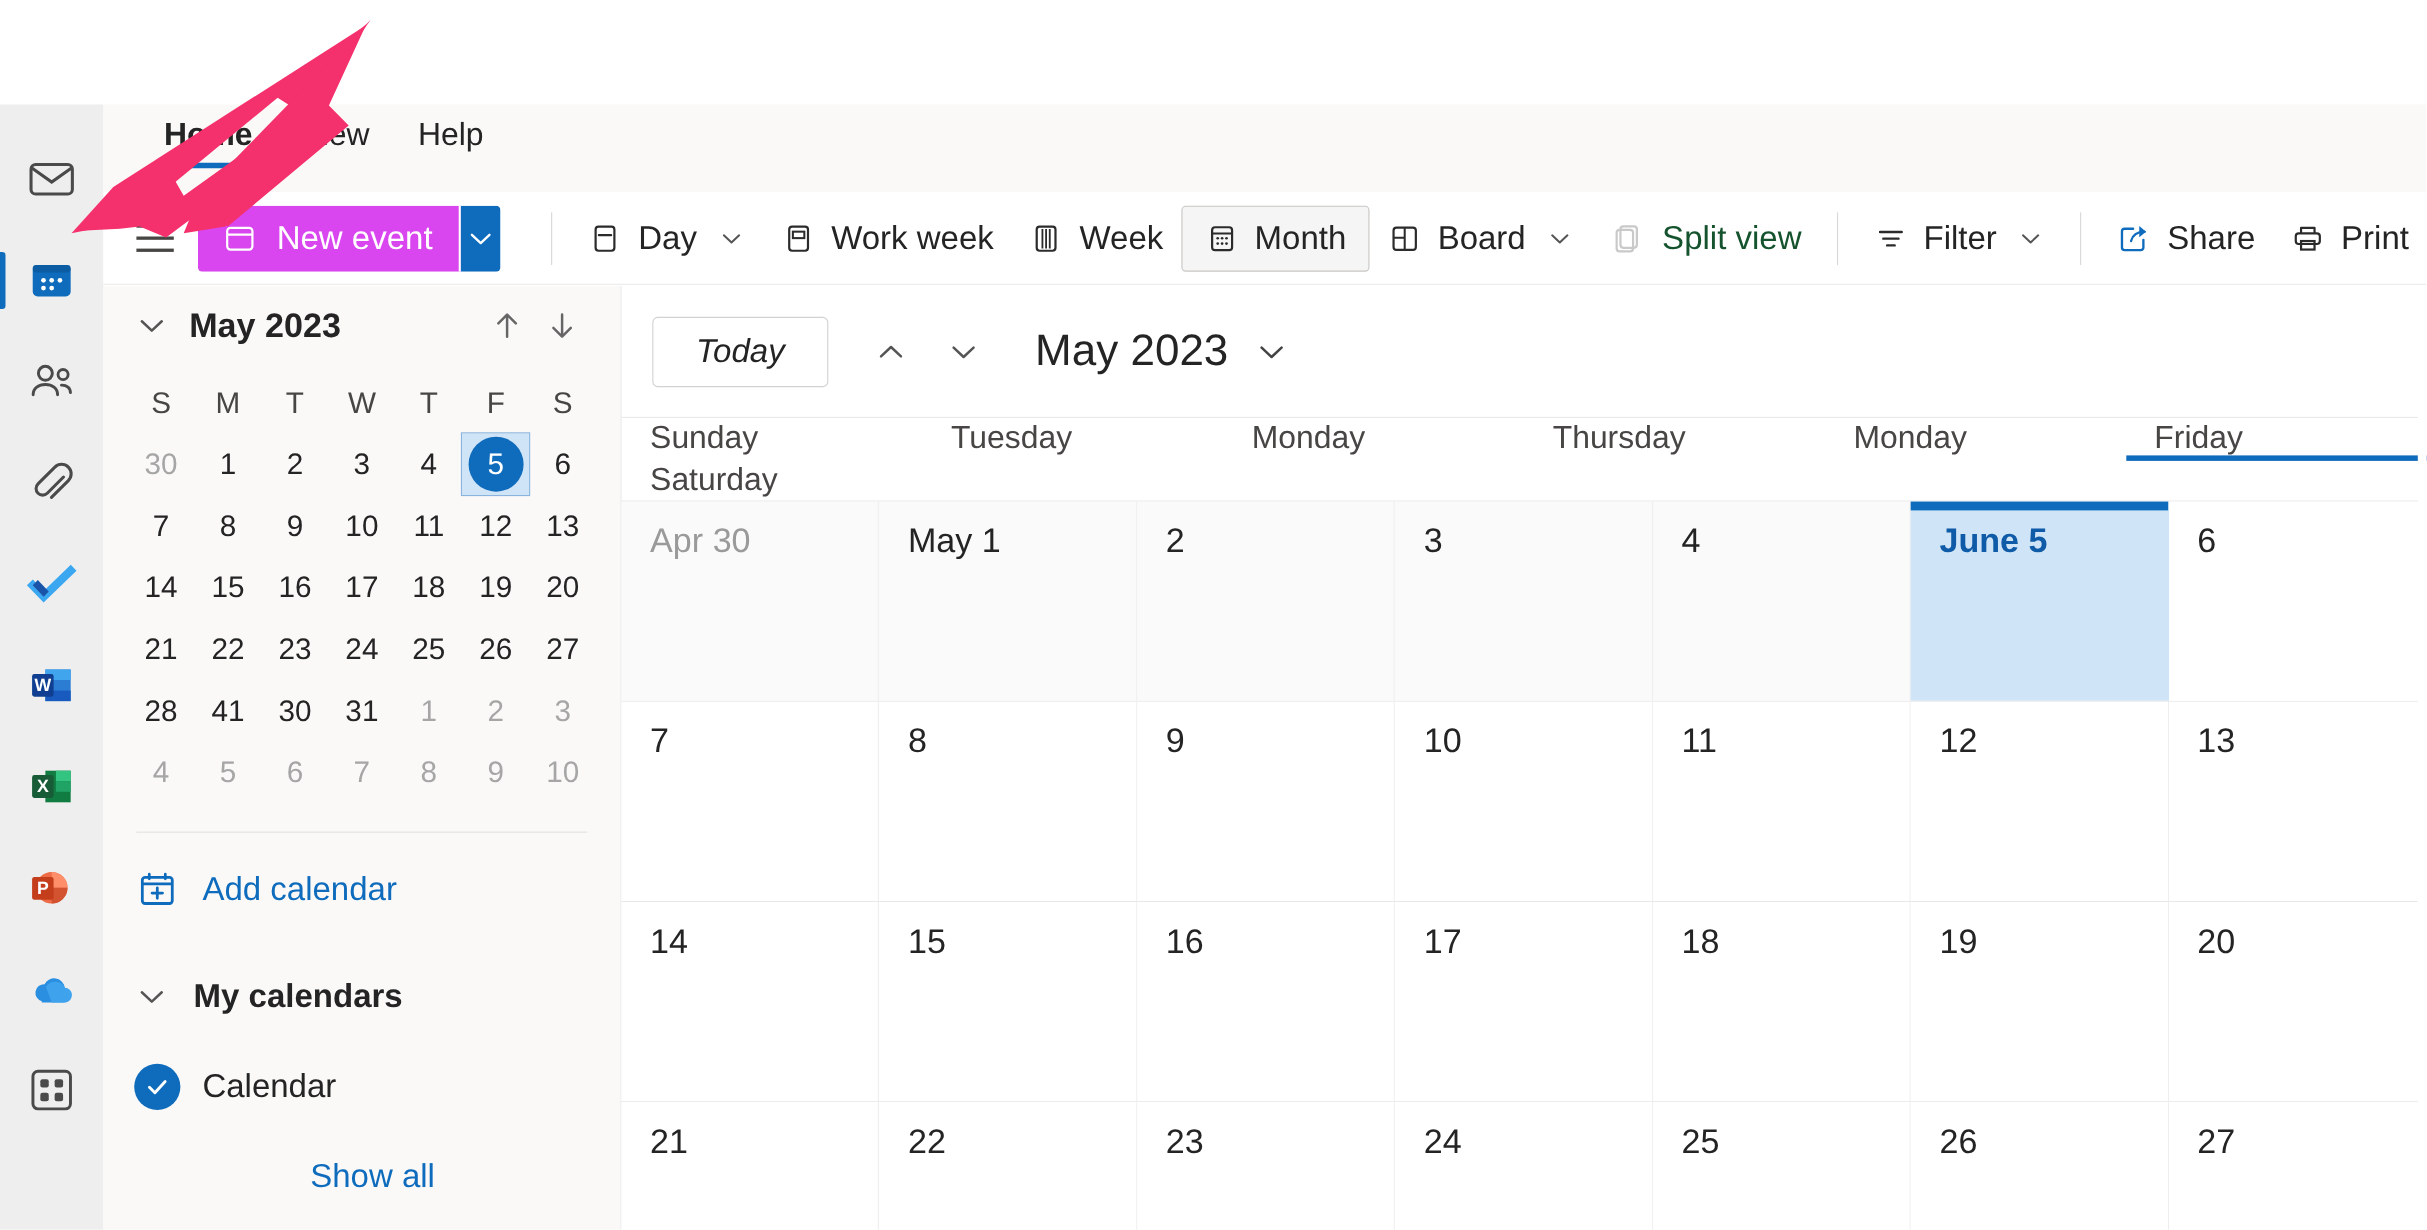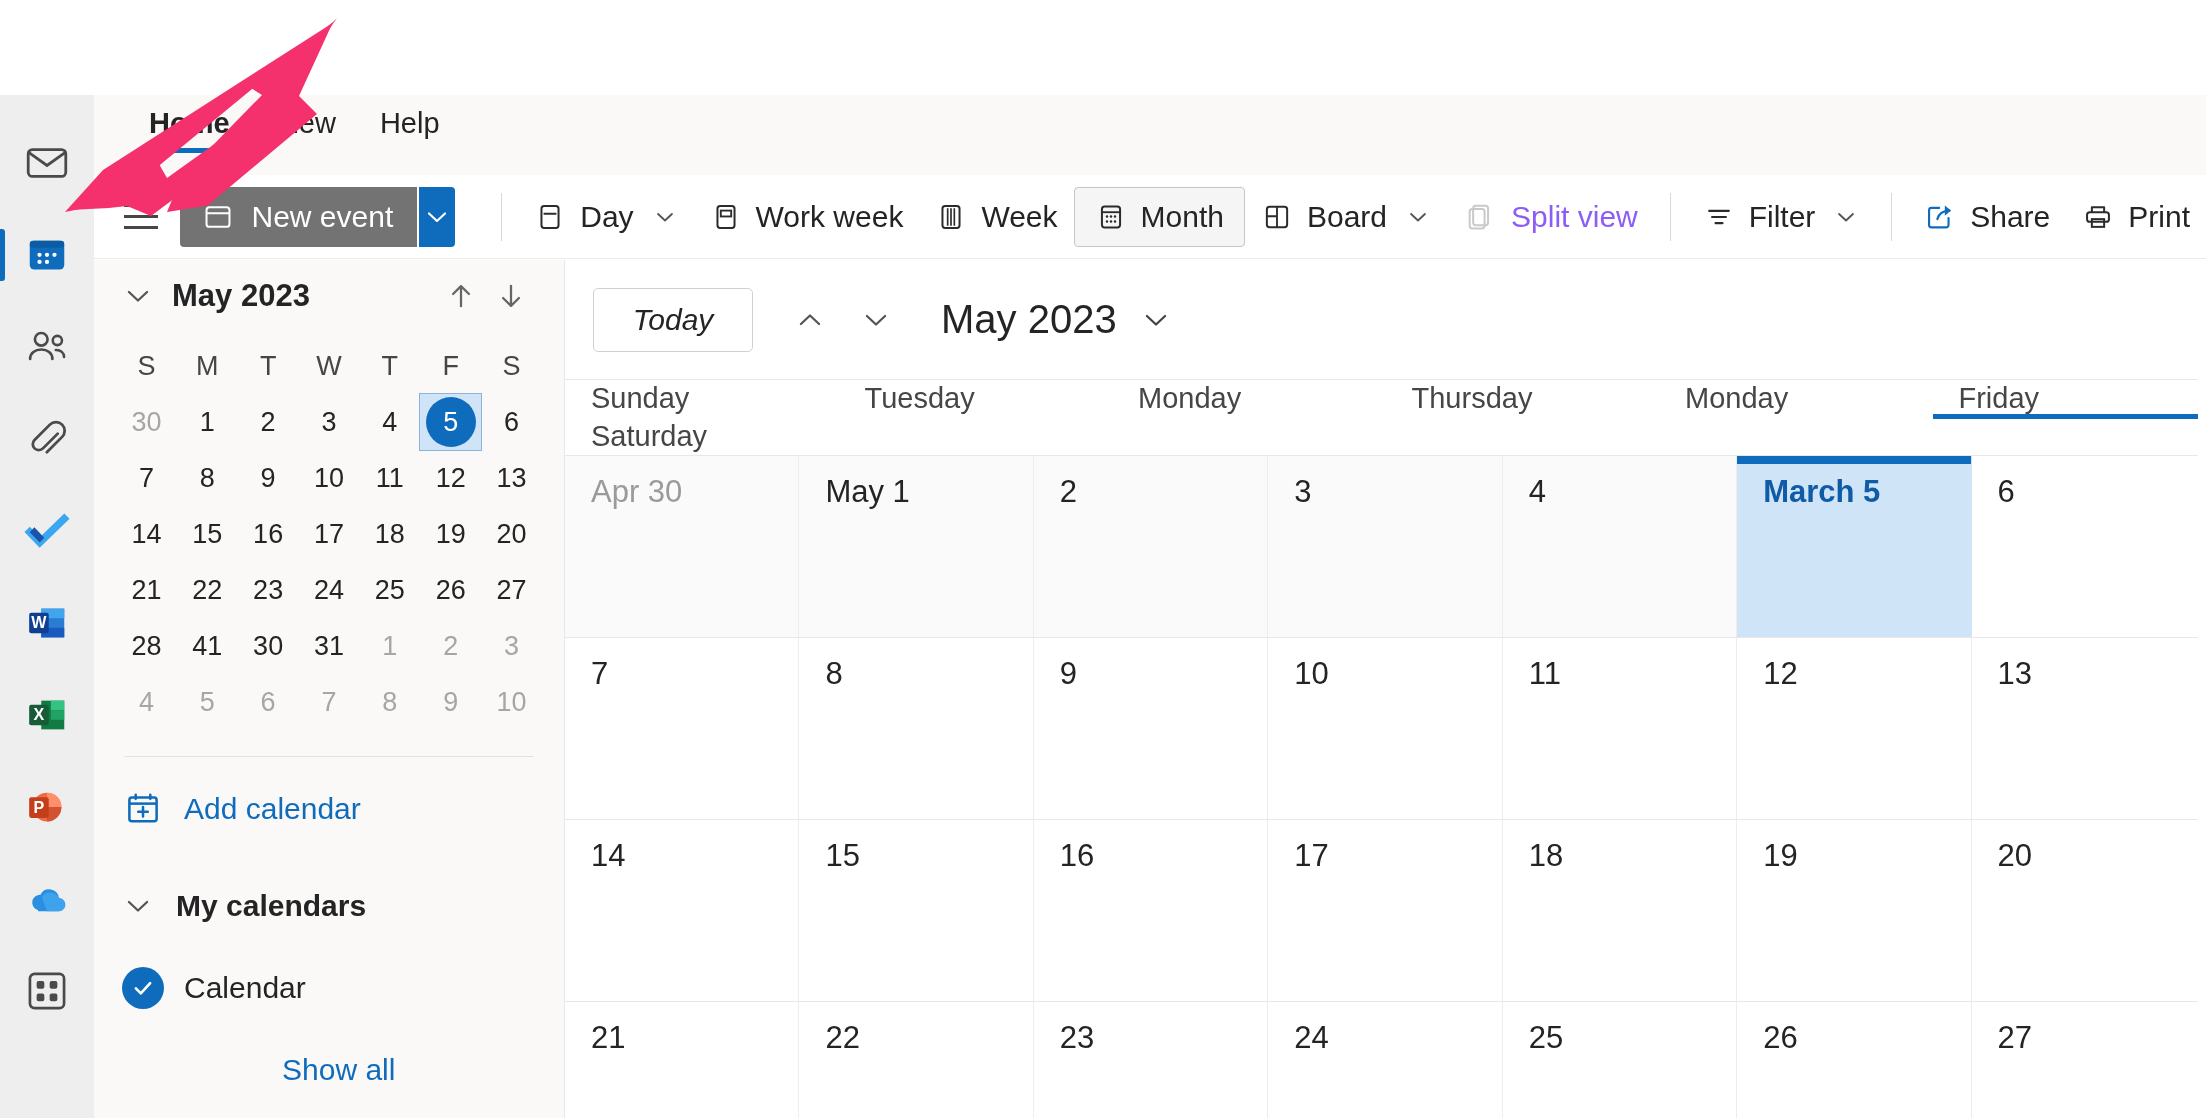--- a/index.html
+++ b/index.html
@@ -75,42 +75,42 @@
     align-items: center; justify-content: center; gap: 8px; cursor: pointer;
     margin-right: 10px;
   }
   .hamburger i { display: block; width: 34px; height: 3px; background: #484644; }
 
   .newevent-group {
     display: flex; align-items: stretch; height: 60px; margin-right: 30px;
     border-radius: 4px; overflow: hidden;
   }
   .newevent-btn {
-    background: #737373; color: #fff;
+    background: #d946ef; color: #fff;
     display: flex; align-items: center; gap: 17px;
     padding: 0 24px 0 22px; font-size: 30px; cursor: pointer;
     border-right: 2px solid #ffffff;
     white-space: nowrap;
   }
   .newevent-caret {
     background: #0f6cbd; color: #fff;
     width: 62px; display: flex; align-items: center; justify-content: center;
     cursor: pointer;
   }
 
   .cmd-btn {
     display: flex; align-items: center; gap: 14px;
     height: 60px; padding: 0 16px; font-size: 30px; color: #242424;
     cursor: pointer; border-radius: 4px; white-space: nowrap;
   }
   .cmd-btn.toggled {
     border: 1px solid #c8c6c4; background: #f5f5f5;
     padding: 0 20px;
   }
-  .cmd-btn.disabled { color: #8b5cf6; cursor: default; gap: 16px; }
+  .cmd-btn.disabled { color: #14532d; cursor: default; gap: 16px; }
   .cmd-btn .caret { margin-left: 4px; }
   .cmd-sep {
     width: 1px; height: 48px; background: #d8d8d8; margin: 0 16px;
   }
   .cmd-ico { display: block; }
 
   
   .sidebar {
     position: absolute; left: 94px; top: 260px; width: 470px; bottom: 0;
     background: #faf9f8;
@@ -724,21 +724,21 @@
         <div class="dow">Saturday</div>
       </div>
 
     <div id="month-grid">
         <div class="week-row">
           <div class="day-cell shaded muted"><span>Apr 30</span></div>
           <div class="day-cell shaded"><span>May 1</span></div>
           <div class="day-cell shaded"><span>2</span></div>
           <div class="day-cell shaded"><span>3</span></div>
           <div class="day-cell shaded"><span>4</span></div>
-          <div class="day-cell today"><span>March 5</span></div>
+          <div class="day-cell today"><span>June 5</span></div>
           <div class="day-cell"><span>6</span></div>
         </div>
         <div class="week-row">
           <div class="day-cell"><span>7</span></div>
           <div class="day-cell"><span>8</span></div>
           <div class="day-cell"><span>9</span></div>
           <div class="day-cell"><span>10</span></div>
           <div class="day-cell"><span>11</span></div>
           <div class="day-cell"><span>12</span></div>
           <div class="day-cell"><span>13</span></div>

